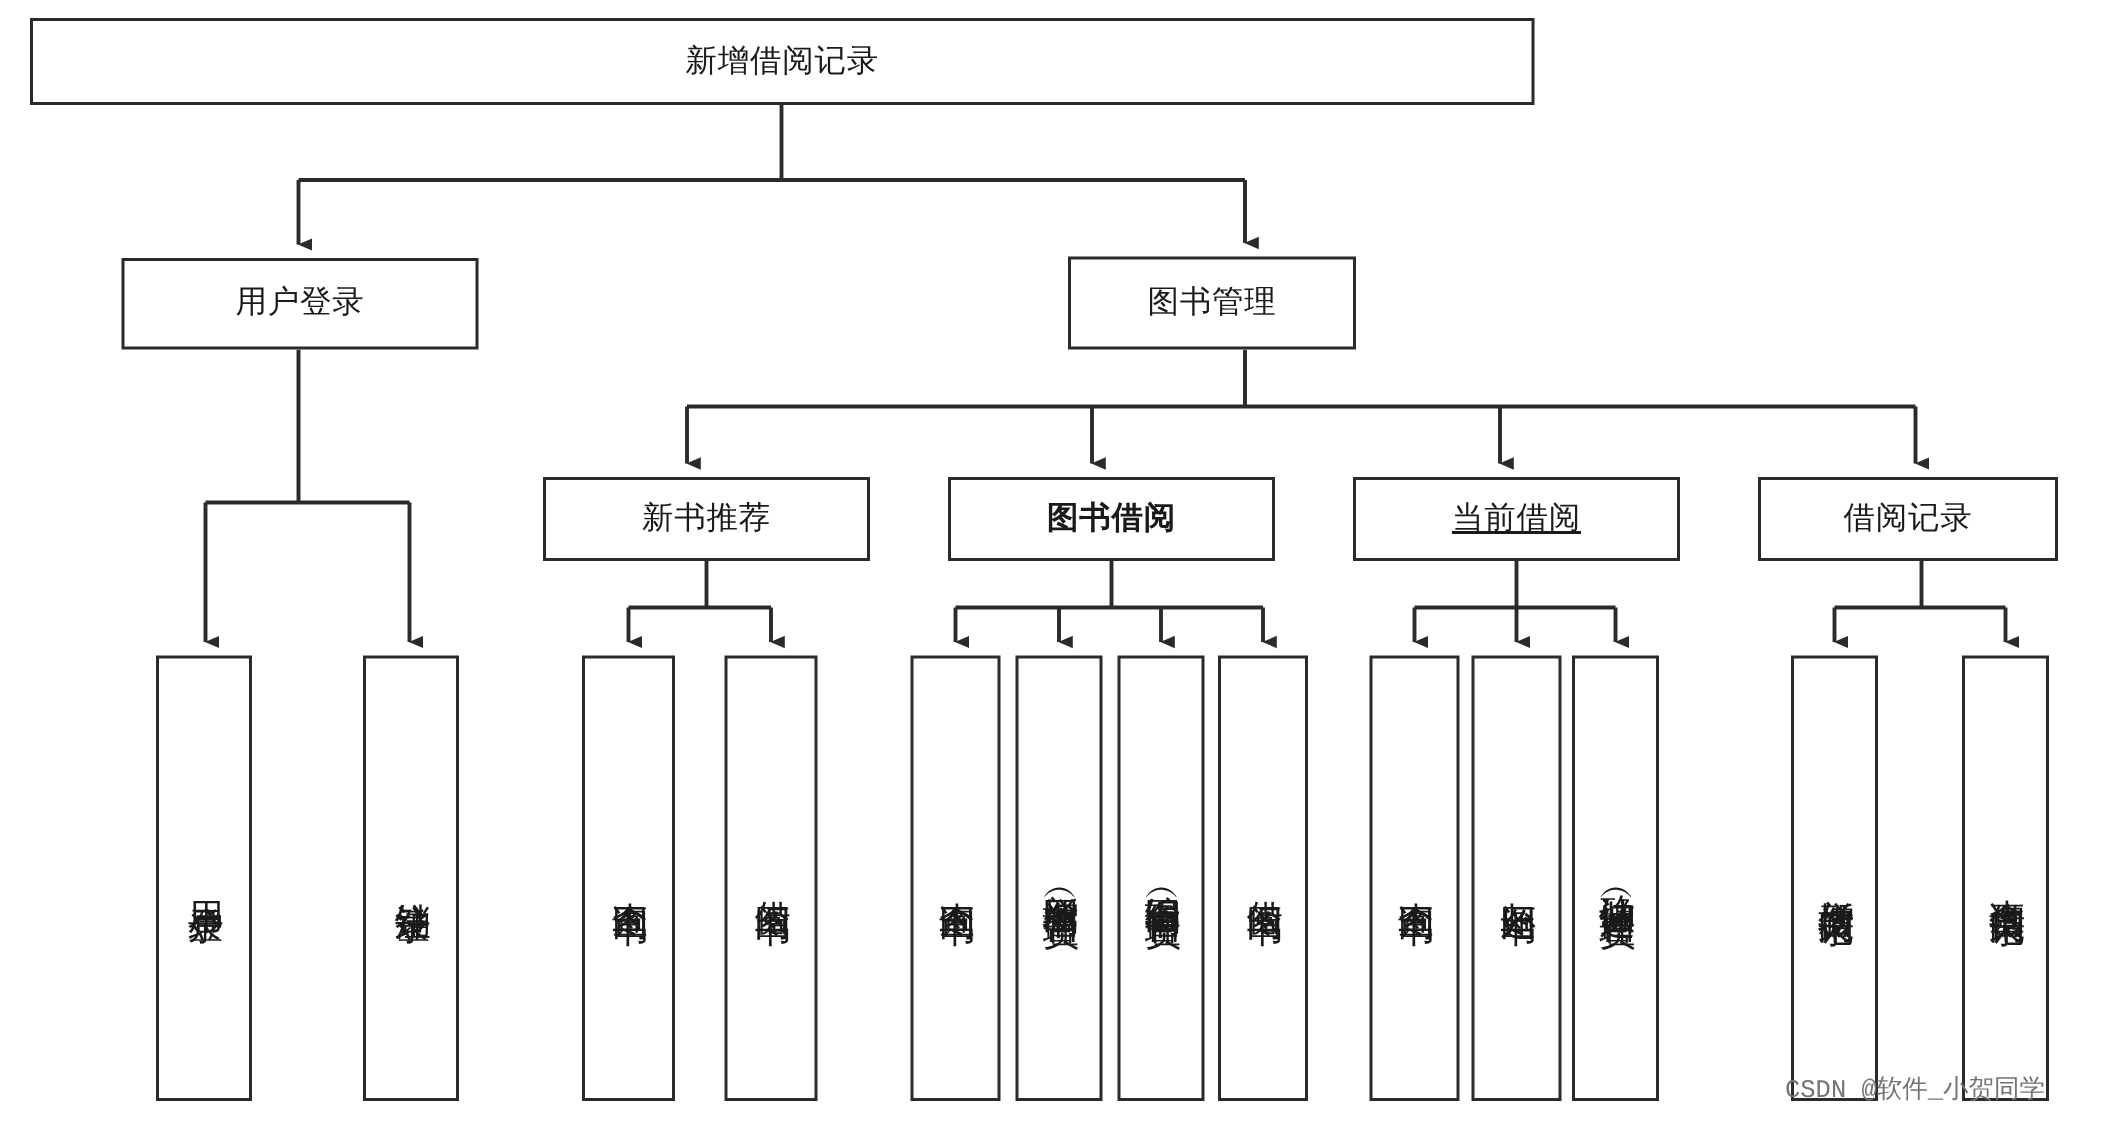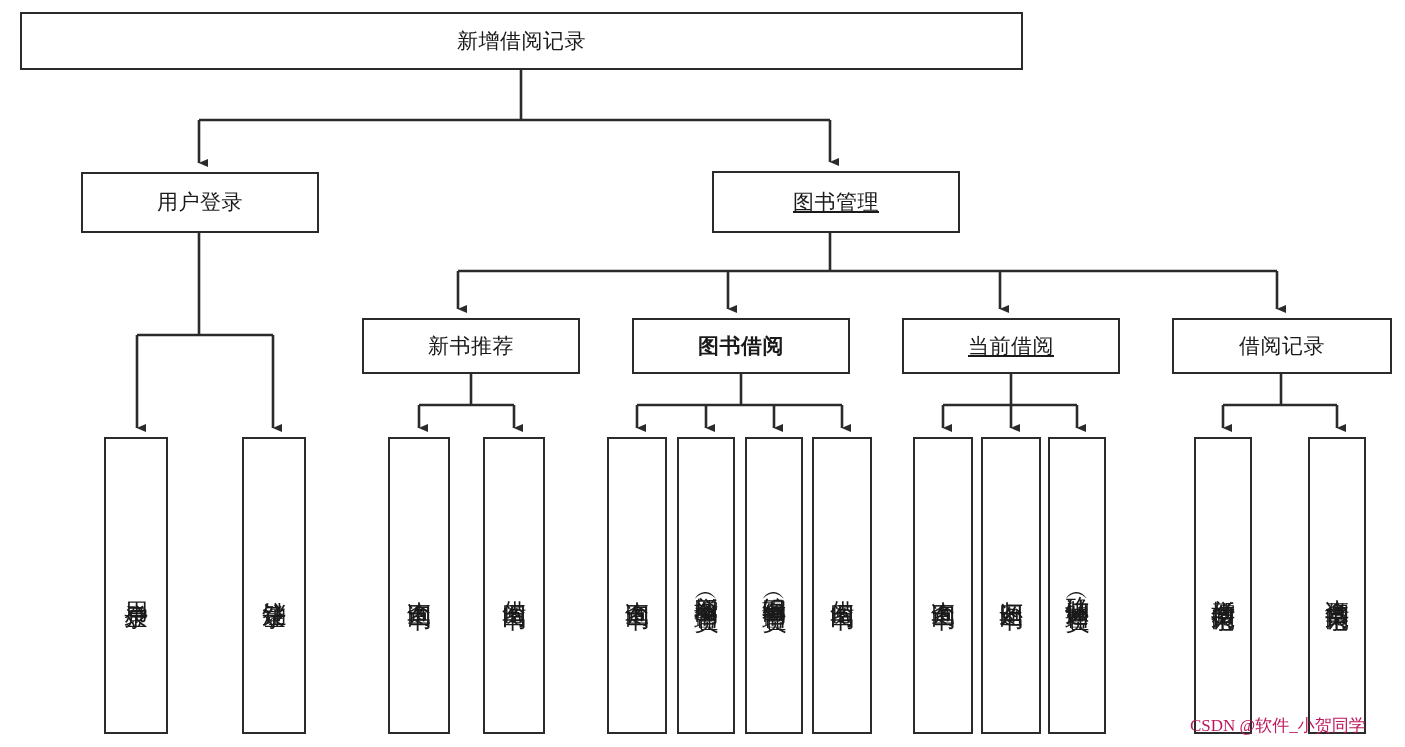--- a/index.html
+++ b/index.html
@@ -59,24 +59,24 @@
     white-space: nowrap;
   }
   .node.vert.pad-top .label {
     margin-top: 0;
   }
   .watermark {
     position: absolute;
     left: 1190px;
     top: 714px;
     font-size: 17px;
-    color: #be185d;
+    color: #737373;
     white-space: nowrap;
     z-index: 3;
-    font-family: Liberation Serif, serif;
+    font-family: Liberation Mono, monospace;
   }
 </style>
 </head>
 <body>
 
 <div id="diagram-root">
 
   <svg class="edges" viewBox="0 0 1405 747" xmlns="http://www.w3.org/2000/svg">
     <defs>
       <marker id="arrowhead" markerWidth="9" markerHeight="10" refX="4.5" refY="9.2" orient="auto" markerUnits="userSpaceOnUse">
@@ -127,34 +127,34 @@
     </g>
   </svg>
 
   <div class="node horiz" style="left: 20px; top: 12px; width: 1003px; height: 58px;">
     <span class="label">新增借阅记录</span>
   </div>
 
   <div class="node horiz" style="left: 81px; top: 172px; width: 238px; height: 61px;">
     <span class="label">用户登录</span>
   </div>
-  <div class="node horiz" style="left: 712px; top: 171px; width: 248px; height: 62px; text-decoration: underline;">
+  <div class="node horiz" style="left: 712px; top: 171px; width: 192px; height: 62px;">
     <span class="label">图书管理</span>
   </div>
 
   <div class="node horiz" style="left: 362px; top: 318px; width: 218px; height: 56px;">
     <span class="label">新书推荐</span>
   </div>
   <div class="node horiz" style="left: 632px; top: 318px; width: 218px; height: 56px; font-weight: bold;">
     <span class="label">图书借阅</span>
   </div>
   <div class="node horiz" style="left: 902px; top: 318px; width: 218px; height: 56px; text-decoration: underline;">
     <span class="label">当前借阅</span>
   </div>
-  <div class="node horiz" style="left: 1172px; top: 318px; width: 220px; height: 56px;">
+  <div class="node horiz" style="left: 1172px; top: 318px; width: 200px; height: 56px;">
     <span class="label">借阅记录</span>
   </div>
 
   <div class="node vert" style="left: 104px; top: 437px; width: 64px; height: 297px;">
     <span class="label" style="margin-top: 143px;">用户登录</span>
   </div>
   <div class="node vert" style="left: 242px; top: 437px; width: 64px; height: 297px;">
     <span class="label" style="margin-top: 143px;">注销登录</span>
   </div>
   <div class="node vert" style="left: 388px; top: 437px; width: 62px; height: 297px;">

